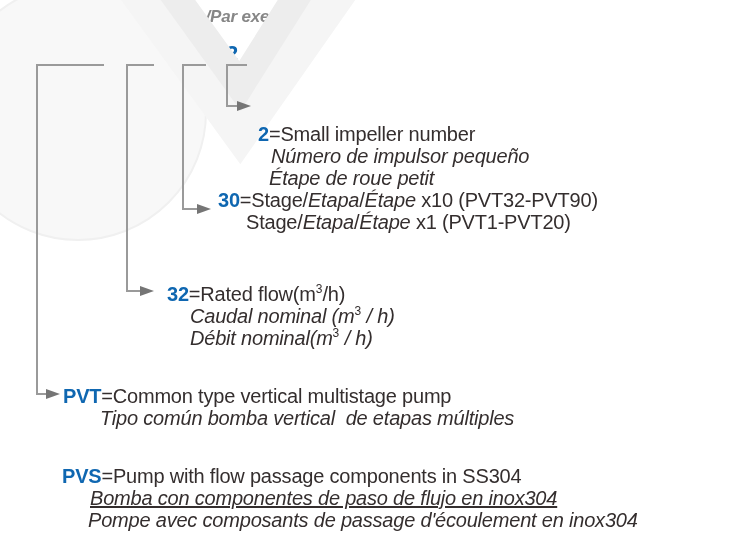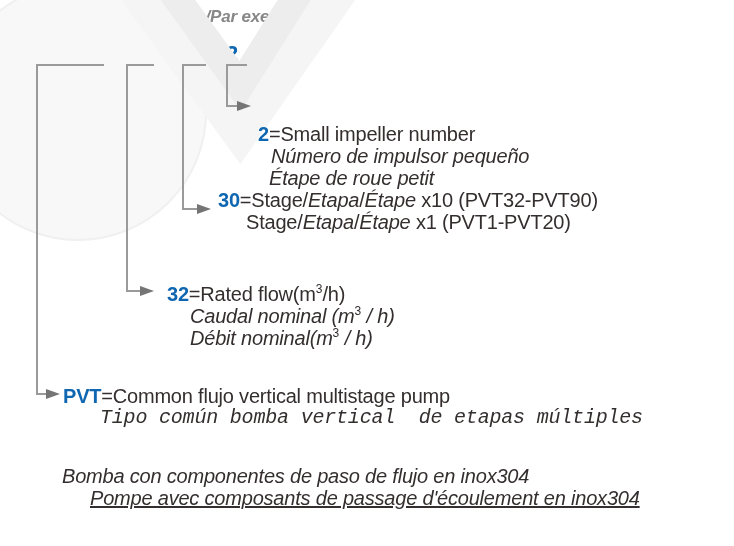--- a/index.html
+++ b/index.html
@@ -53,21 +53,21 @@
   .seg-sup{font-size:12px;position:relative;top:-8px;letter-spacing:0;}
   .block-impeller{left:258px;top:88px;margin-top:35px;}
   .block-impeller .line:nth-child(2){padding-left:13px;}
   .block-impeller .line:nth-child(3){padding-left:11px;}
   .block-stage{left:218px;top:189px;}
   .block-stage .line:nth-child(2){padding-left:28px;}
   .block-flow{left:167px;top:283px;}
   .block-flow .line:nth-child(2){padding-left:23px;}
   .block-flow .line:nth-child(3){padding-left:23px;}
   .block-pvt{left:63px;top:385px;}
-  .block-pvt .line:nth-child(2){padding-left:37px;font-family:Liberation Mono, monospace;}
+  .block-pvt .line:nth-child(2){padding-left:37px;}
   .block-pvt .line:nth-child(3){padding-left:32px;}
   .block-pvs{left:62px;top:465px;}
   .block-pvs .line:nth-child(2){padding-left:28px;text-decoration:underline;}
   .block-pvs .line:nth-child(3){padding-left:26px;}
 </style>
 </head>
 <body>
 
 <div class="stage">
 
@@ -99,16 +99,16 @@
     <path class="conn" d="M205,65 H183 V209 H197"></path>
     <polygon class="arrow" points="197,204 197,214 211,209"></polygon>
 
     <path class="conn" d="M246,65 H227 V106 H237"></path>
     <polygon class="arrow" points="237,101 237,111 251,106"></polygon>
   </svg>
 
   <div class="block block-impeller"><div class="line"><span class="seg-code">2</span><span class="seg-plain">=Small impeller number</span></div><div class="line"><span class="seg-it">Número de impulsor pequeño</span></div><div class="line"><span class="seg-it">Étape de roue petit</span></div></div>
   <div class="block block-stage"><div class="line"><span class="seg-code">30</span><span class="seg-plain">=Stage/</span><span class="seg-it">Etapa</span><span class="seg-plain">/</span><span class="seg-it">Étape</span><span class="seg-plain"> x10 (PVT32-PVT90)</span></div><div class="line"><span class="seg-plain">Stage/</span><span class="seg-it">Etapa</span><span class="seg-plain">/</span><span class="seg-it">Étape</span><span class="seg-plain"> x1 (PVT1-PVT20)</span></div></div>
   <div class="block block-flow"><div class="line"><span class="seg-code">32</span><span class="seg-plain">=Rated flow(m</span><span class="seg-sup">3</span><span class="seg-plain">/h)</span></div><div class="line"><span class="seg-it">Caudal nominal (m</span><span class="seg-sup">3</span><span class="seg-it"> / h)</span></div><div class="line"><span class="seg-it">Débit nominal(m</span><span class="seg-sup">3</span><span class="seg-it"> / h)</span></div></div>
-  <div class="block block-pvt"><div class="line"><span class="seg-code">PVT</span><span class="seg-plain">=Common flujo vertical multistage pump</span></div><div class="line"><span class="seg-it">Tipo común bomba vertical  de etapas múltiples</span></div></div>
-  <div class="block block-pvs"><div class="line"><span class="seg-it">Bomba con componentes de paso de flujo en inox304</span></div><div class="line"><span class="seg-it">Pompe avec composants de passage d'écoulement en inox304</span></div></div>
+  <div class="block block-pvt"><div class="line"><span class="seg-code">PVT</span><span class="seg-plain">=Common type vertical multistage pump</span></div><div class="line"><span class="seg-it">Tipo común bomba vertical  de etapas múltiples</span></div></div>
+  <div class="block block-pvs"><div class="line"><span class="seg-code">PVS</span><span class="seg-plain">=Pump with flow passage components in SS304</span></div><div class="line"><span class="seg-it">Bomba con componentes de paso de flujo en inox304</span></div><div class="line"><span class="seg-it">Pompe avec composants de passage d'écoulement en inox304</span></div></div>
 
 </div>
 
 </body></html>

